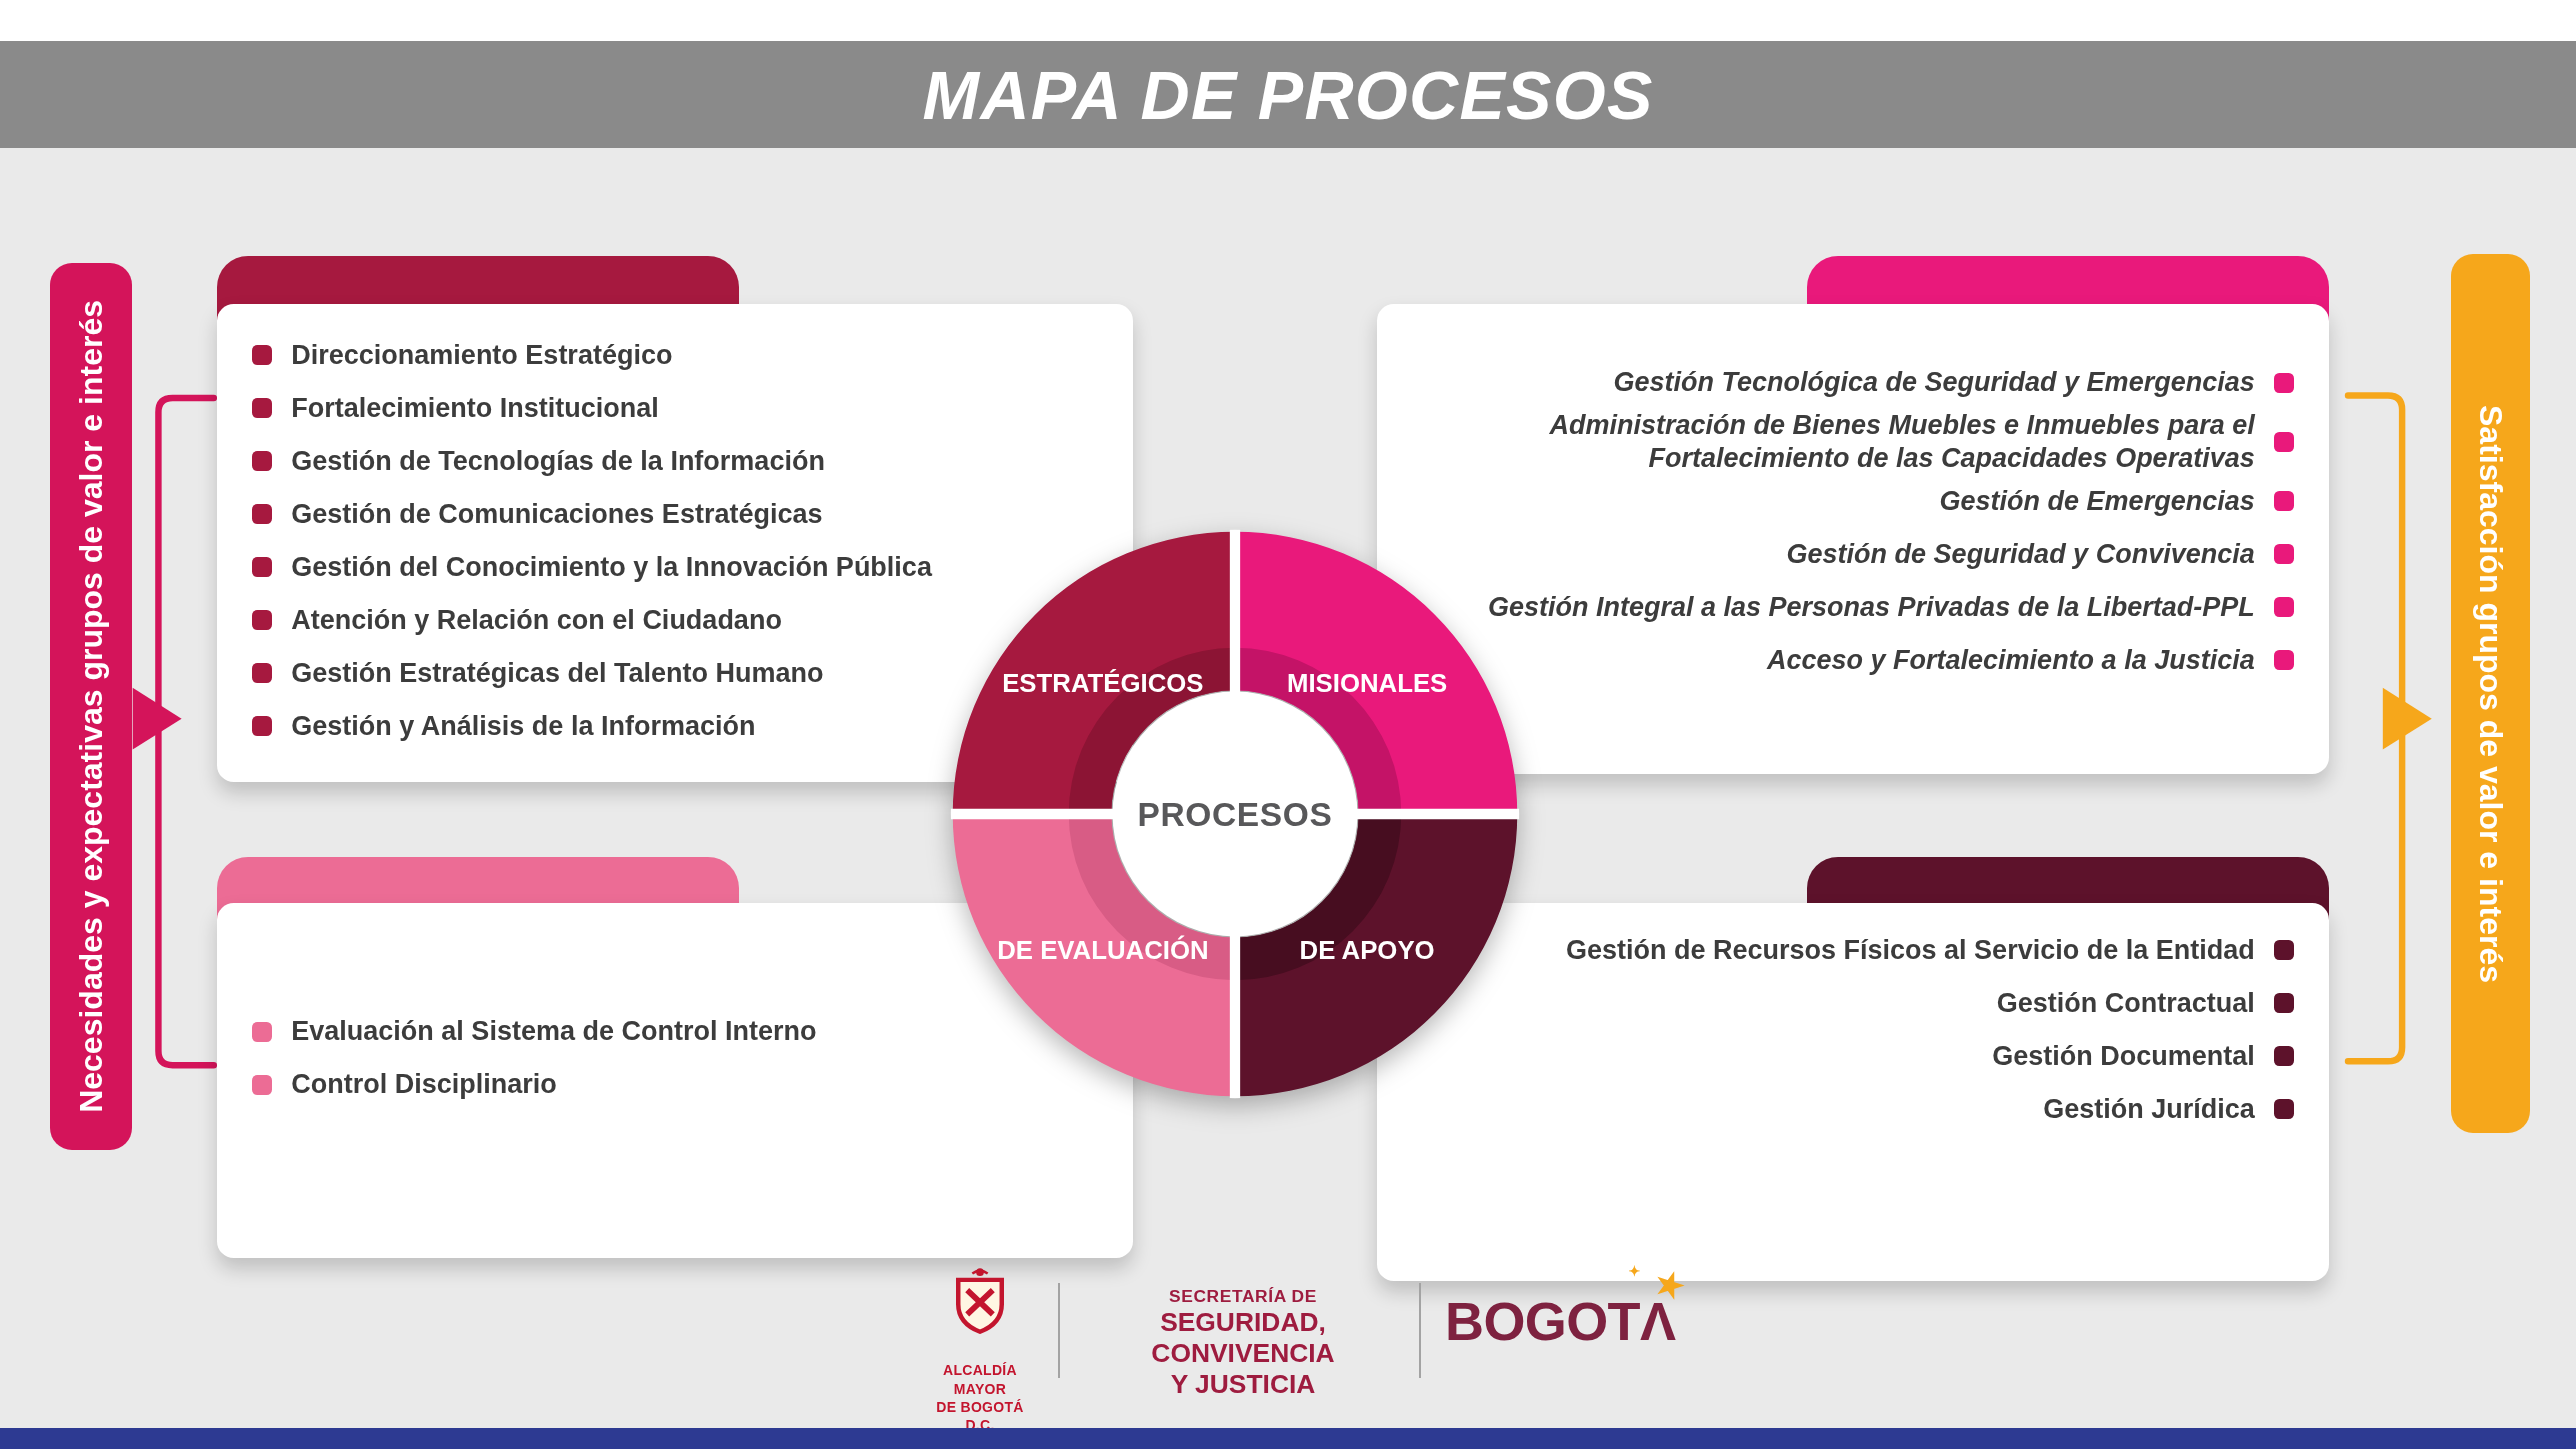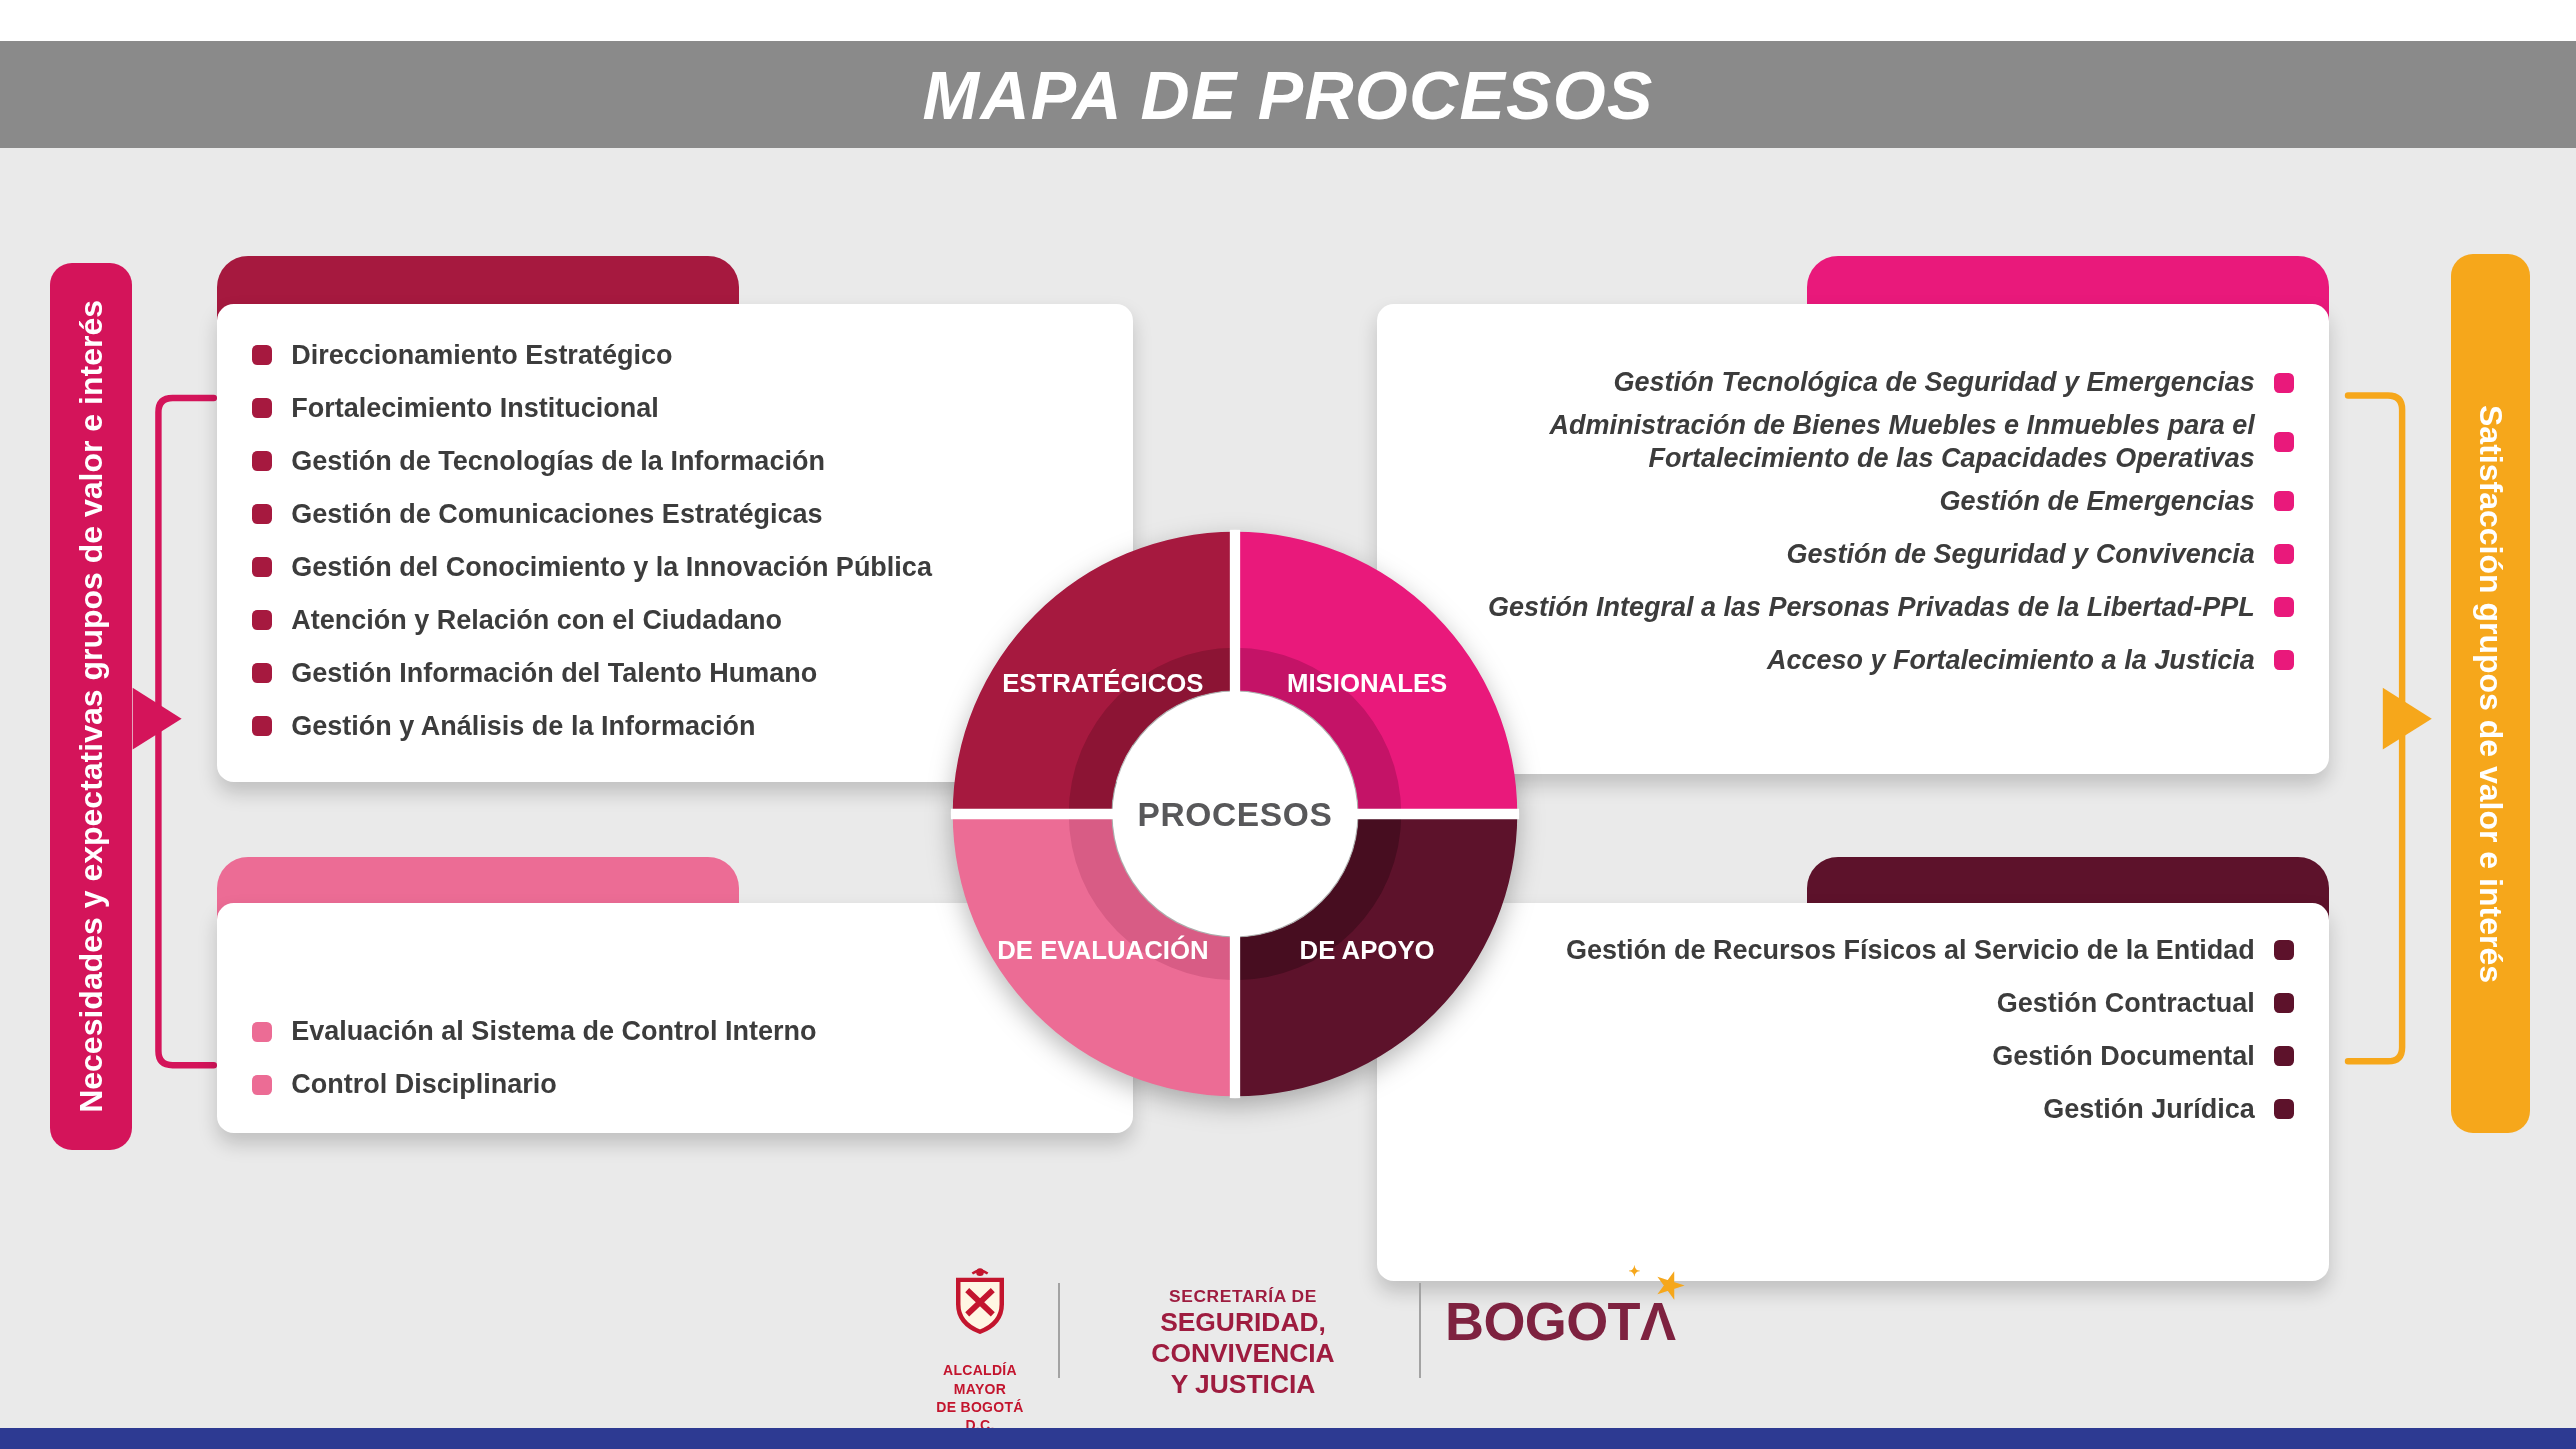--- a/index.html
+++ b/index.html
@@ -34,21 +34,21 @@
   .tab  { position:absolute; width:522px; height:109px; border-radius:31px 31px 0 0; }
   .tab.est { left:217px;  top:256px;  background:#A6193F; }
   .tab.mis { left:1807px; top:256px;  background:#E9197B; }
   .tab.eva { left:217px;  top:857px; background:#EC6C95; }
   .tab.apo { left:1807px; top:857px; background:#5D122B; }
 
   .card { position:absolute; background:#FFFFFF; border-radius:16.7px;
           box-shadow:0 10.3px 19.3px rgba(0,0,0,0.18); }
   .card.est { left:217px;  top:304px;  width:916px; height:478px; }
   .card.mis { left:1377px; top:304px;  width:952px; height:470px; }
-  .card.eva { left:217px;  top:903px; width:916px; height:230px; }
+  .card.eva { left:217px;  top:903px; width:916px; height:355px; }
   .card.apo { left:1377px; top:903px; width:952px; height:378px; }
 
   .items { list-style:none; }
   .items li { display:flex; align-items:center; gap:19.3px; min-height:53px; width:100%; }
   .bullet { width:20px; height:20px; border-radius:5.2px; flex:0 0 auto; }
   .bullet.c-est { background:#A6193F; }
   .bullet.c-mis { background:#E9197B; }
   .bullet.c-eva { background:#EC6C95; }
   .bullet.c-apo { background:#5D122B; }
   .txt { font-size:27px; font-weight:bold; color:#3C3C3C; line-height:1.22; }
@@ -138,21 +138,21 @@
       <li>
           <span class="bullet c-est"></span>
           <span class="txt">Gestión del Conocimiento y la Innovación Pública</span>
         </li>
       <li>
           <span class="bullet c-est"></span>
           <span class="txt">Atención y Relación con el Ciudadano</span>
         </li>
       <li>
           <span class="bullet c-est"></span>
-          <span class="txt">Gestión Información del Talento Humano</span>
+          <span class="txt">Gestión Estratégicas del Talento Humano</span>
         </li>
       <li>
           <span class="bullet c-est"></span>
           <span class="txt">Gestión y Análisis de la Información</span>
         </li>
     </ul>
   </div>
 
   <div class="card mis">
     <ul class="items right">

